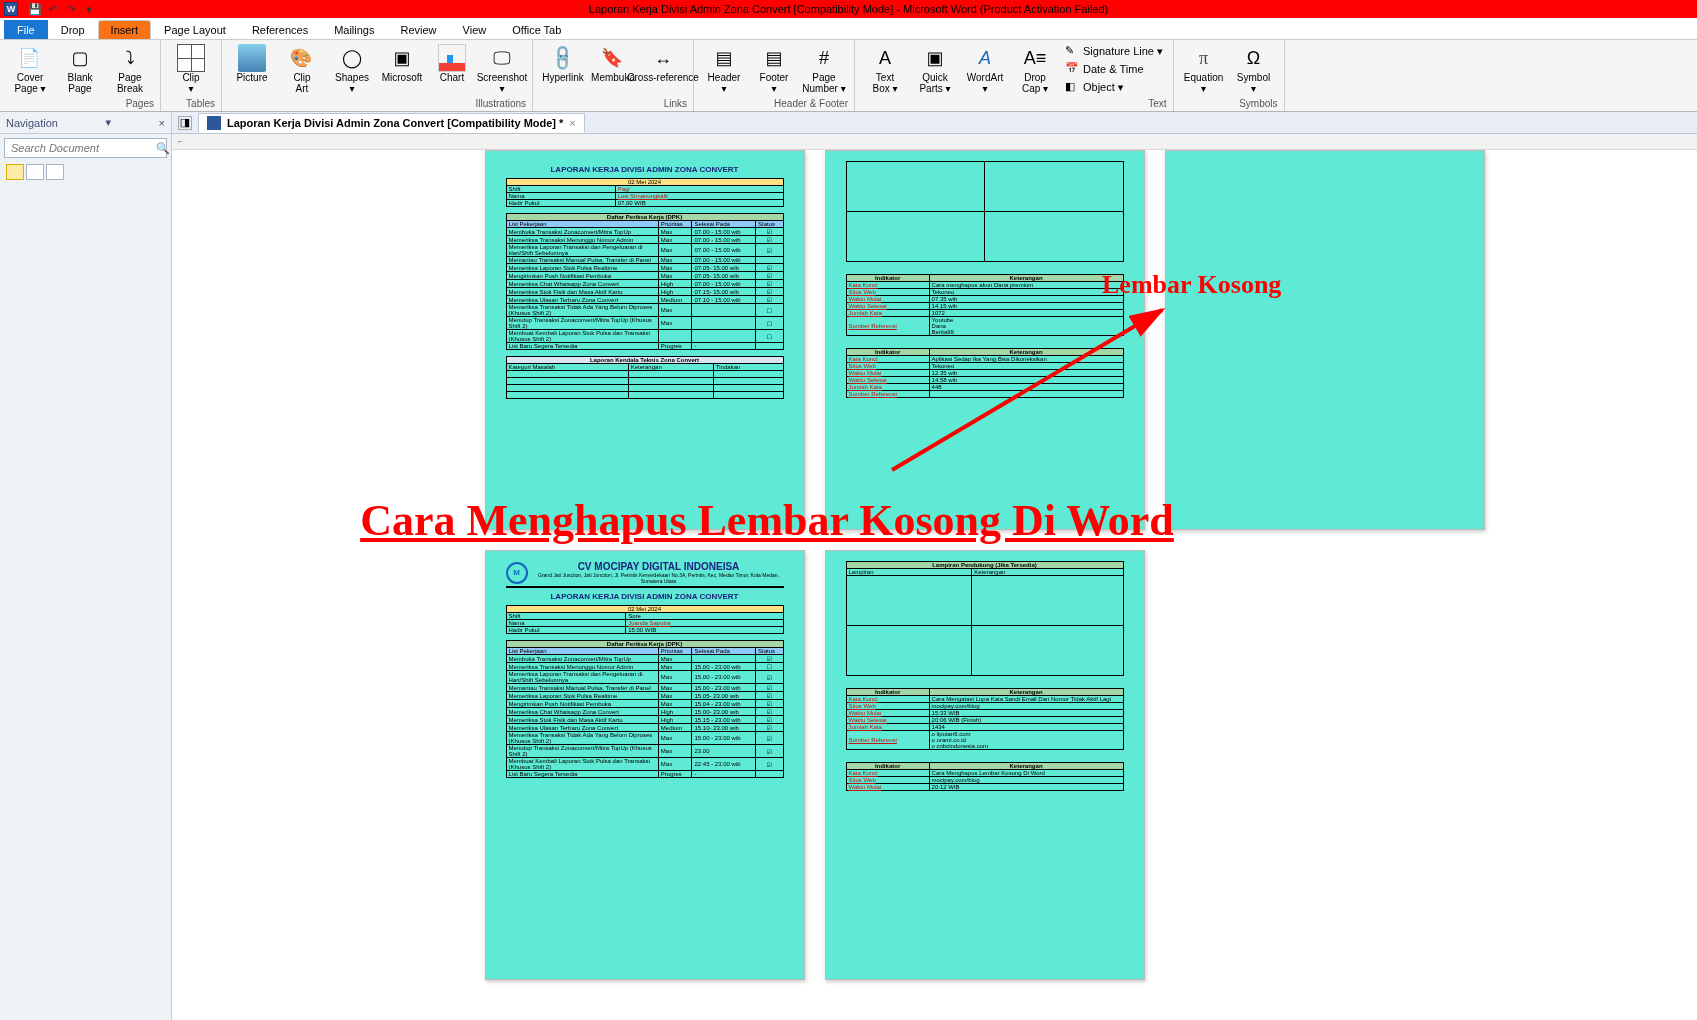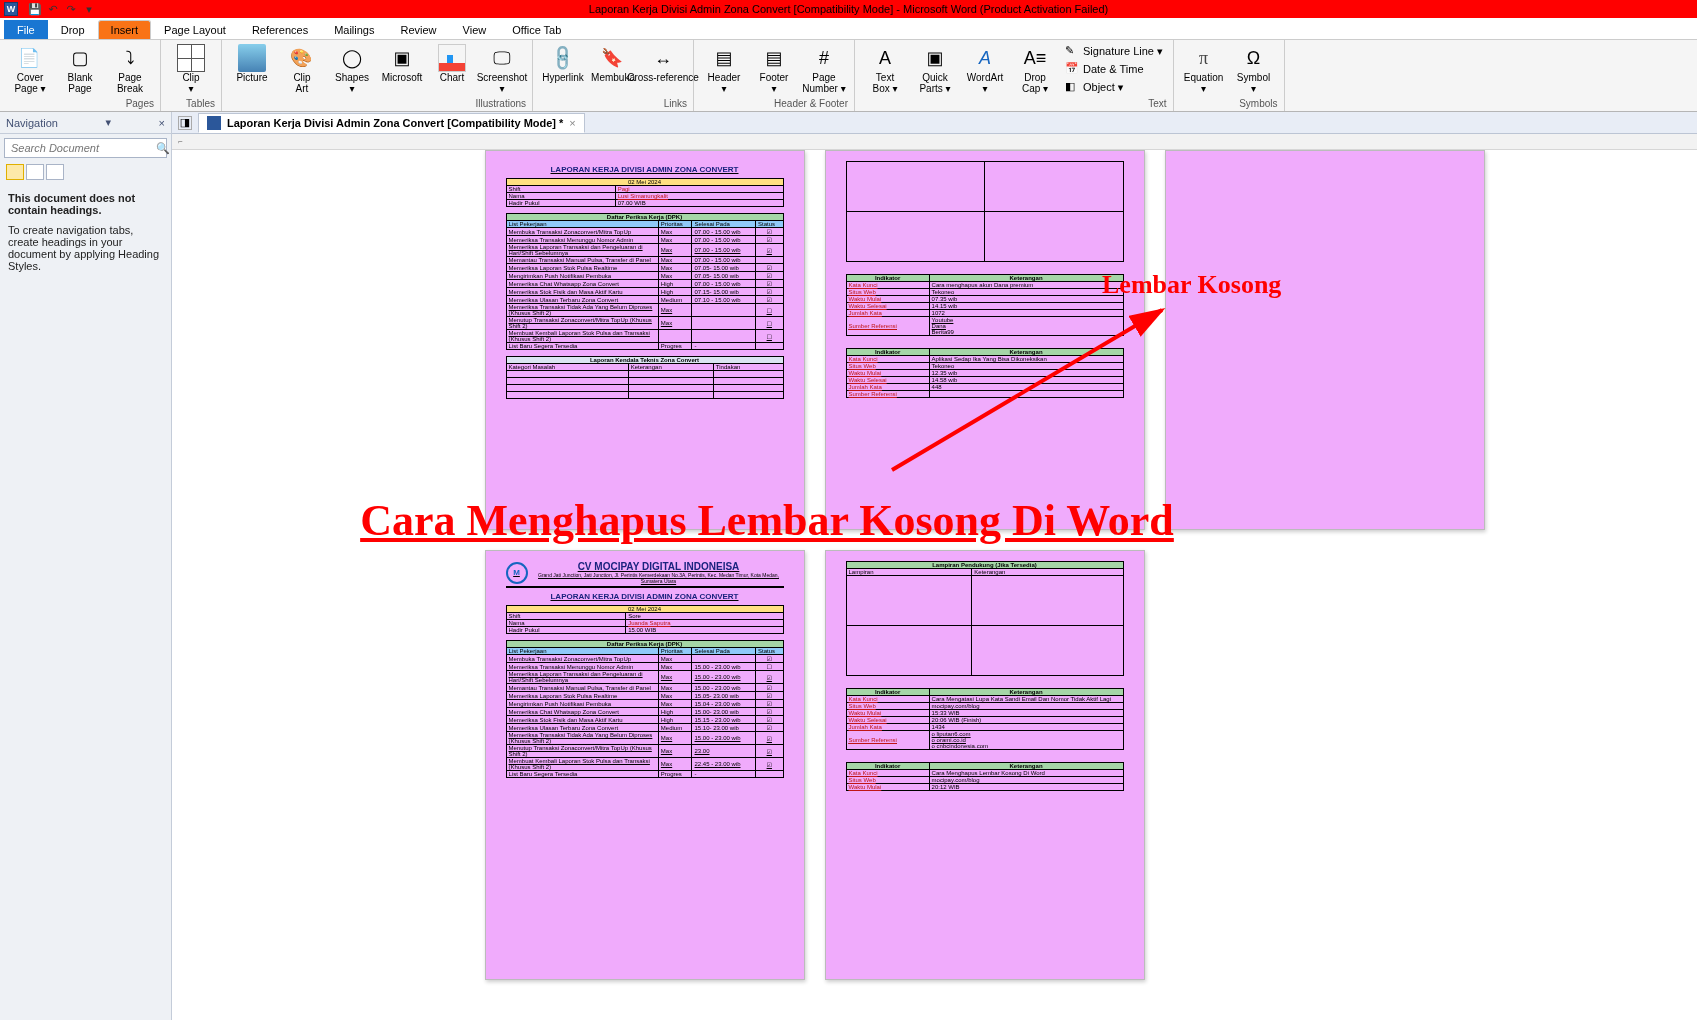--- a/index.html
+++ b/index.html
@@ -39,21 +39,21 @@
   .navpane .msg p{margin:0 0 8px 0;}
   
   .docarea { flex:1; background:#fff; position:relative;}
   .doctab { height:22px; background:#e8edf6; border-bottom:1px solid #bcc5d4; display:flex; align-items:center; padding-left:6px;}
   .doctab .tabchip{ background:#fff; border:1px solid #bcc5d4; border-bottom-color:#fff; padding:2px 8px; font-size:11px; display:flex; align-items:center; gap:6px;}
   .doctab .tabchip .doci{ width:14px;height:14px; background:#2b579a;}
   .doctab .tabchip .cls{ cursor:pointer; color:#888;}
   .rulerH{ height:16px; background:#f2f2f2; border-bottom:1px solid #d6d6d6; font-size:8px; color:#888; padding-left:6px; display:flex; align-items:center; gap:60px;}
   .canvas { position:absolute; top:38px; left:0; right:0; bottom:0; background:#fff; overflow:hidden;}
   .pages { position:absolute; left:50%; transform:translateX(-50%); top:0;}
-  .page { position:absolute; background:#f0abfc; border:1px solid #bbb; box-shadow:1px 2px 4px rgba(0,0,0,.2);text-decoration:underline;}
+  .page { position:absolute; background:#5eead4; border:1px solid #bbb; box-shadow:1px 2px 4px rgba(0,0,0,.2);}
   
   .rpt-title{ text-align:center; font-size:8px; font-weight:bold; color:#1a237e; margin:4px 0;}
   table.rpt{ border-collapse:collapse; width:100%; font-size:6px;}
   table.rpt td, table.rpt th{ border:1px solid #000; padding:0 2px;}
   table.rpt th{ background:#a5d6a7; font-weight:bold;}
   table.rpt .datehdr{ background:#ffe082; text-align:center;}
   table.rpt .dpk-head td{ background:#90caf9;}
   .indikator th{ background:#90caf9;}
   .indikator .kat{color:#c01616;text-decoration:underline;}
   .lampiran th{ background:#f8cecc;}
@@ -271,24 +271,20 @@
     </div>
     <div class="search">
       <input placeholder="Search Document" style="">
       <span>🔍</span>
     </div>
     <div class="viewbtns">
       <span class="sel"></span>
       <span></span>
       <span></span>
     </div>
-    <div class="msg">
-      <p><b>This document does not contain headings.</b></p>
-      <p>To create navigation tabs, create headings in your document by applying Heading Styles.</p>
-    </div>
   </div>
 
   <div class="docarea">
     <div class="doctab">
       <span style="margin-right:6px;border:1px solid #aaa;width:14px;height:14px;display:inline-flex;align-items:center;justify-content:center;">◨</span>
       <div class="tabchip">
         <span class="doci"></span>
         <b>Laporan Kerja Divisi Admin Zona Convert [Compatibility Mode] *</b>
         <span class="cls">×</span>
       </div>

